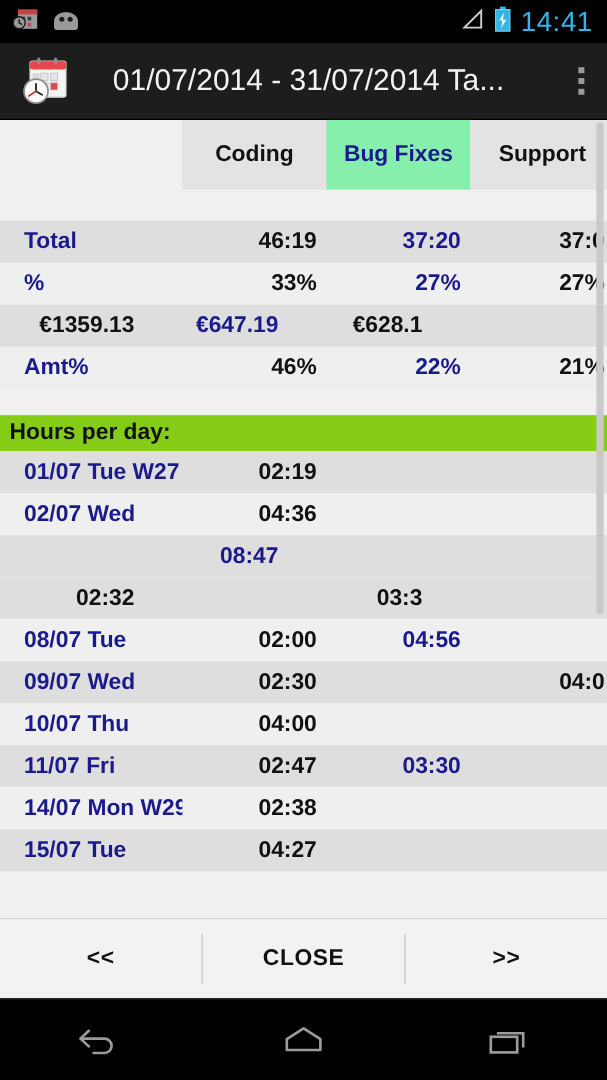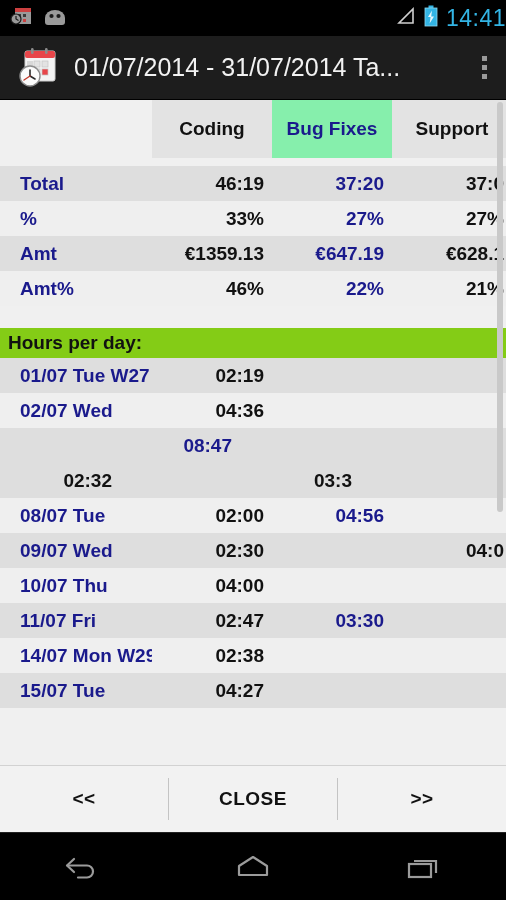--- a/index.html
+++ b/index.html
@@ -10,28 +10,29 @@
     overflow:hidden;
   }
   #app { position:relative; width:506px; height:900px; background:#000; }
 
   
   .statusbar{
     position:absolute; top:0; left:0; width:506px; height:36px;
     background:#000; display:flex; align-items:center;
   }
   .sb-left{ display:flex; align-items:center; gap:10px; padding-left:10px; }
-  .sb-right{ margin-left:auto; display:flex; align-items:center; gap:8px; }
+  .sb-right{ margin-left:auto; display:flex; align-items:center; gap:8px; padding-right:12px; }
   .sb-clock{ color:#33b5e5; font-size:23px; letter-spacing:0.5px; }
 
   
   .actionbar{
     position:absolute; top:36px; left:0; width:506px; height:64px;
     background:#1d1d1d; display:flex; align-items:center;
     border-bottom:1px solid #000;
+    gap:20px;
   }
   .ab-icon{ margin-left:14px; width:46px; height:46px; position:relative; flex:0 0 auto; }
   .ab-title{
     color:#f2f2f2; font-size:25px; margin-left:14px;
     white-space:nowrap; overflow:hidden; flex:1 1 auto;
   }
   .ab-overflow{
     width:44px; height:64px; display:flex; flex-direction:column;
     align-items:center; justify-content:center; gap:4px; flex:0 0 auto;
   }
@@ -45,21 +46,21 @@
 
   
   .row{ display:flex; width:506px; align-items:center; }
   .cell{ font-size:19px; font-weight:bold; white-space:nowrap; overflow:hidden; }
   .c-label{ width:152px; flex:0 0 152px; padding-left:20px; color:#1a1a8c; }
   .c-val  { width:120px; flex:0 0 120px; text-align:right; padding-right:8px; }
   .c-dark { color:#111; }
   .c-navy { color:#1a1a8c; }
 
   
-  .hdr{ height:66px; background:#f0f0f0; align-items:flex-start; }
+  .hdr{ height:84px; background:#f0f0f0; align-items:flex-start; }
   .hdr .c-val{
     height:58px; display:flex; align-items:center; justify-content:center;
     text-align:center; padding:0; font-size:19px; font-weight:bold;
   }
   .hdr .hcol-a{ background:#e3e3e3; }
   .hdr .hcol-b{ background:#86efac; }
   .hdr .c-label{ background:#f0f0f0; height:58px; }
 
   .sum{ height:35px; }
   .alt-d{ background:#dedede; }
@@ -184,21 +185,20 @@
       <div class="cell c-val c-navy">37:20</div>
       <div class="cell c-val c-dark">37:0</div>
     </div>
     <div class="row sum alt-l">
       <div class="cell c-label">%</div>
       <div class="cell c-val c-dark">33%</div>
       <div class="cell c-val c-navy">27%</div>
       <div class="cell c-val c-dark">27%</div>
     </div>
     <div class="row sum alt-d">
-      <div class="cell c-label">Amt</div>
       <div class="cell c-val c-dark">€1359.13</div>
       <div class="cell c-val c-navy">€647.19</div>
       <div class="cell c-val c-dark">€628.1</div>
     </div>
     <div class="row sum alt-l">
       <div class="cell c-label">Amt%</div>
       <div class="cell c-val c-dark">46%</div>
       <div class="cell c-val c-navy">22%</div>
       <div class="cell c-val c-dark">21%</div>
     </div>

